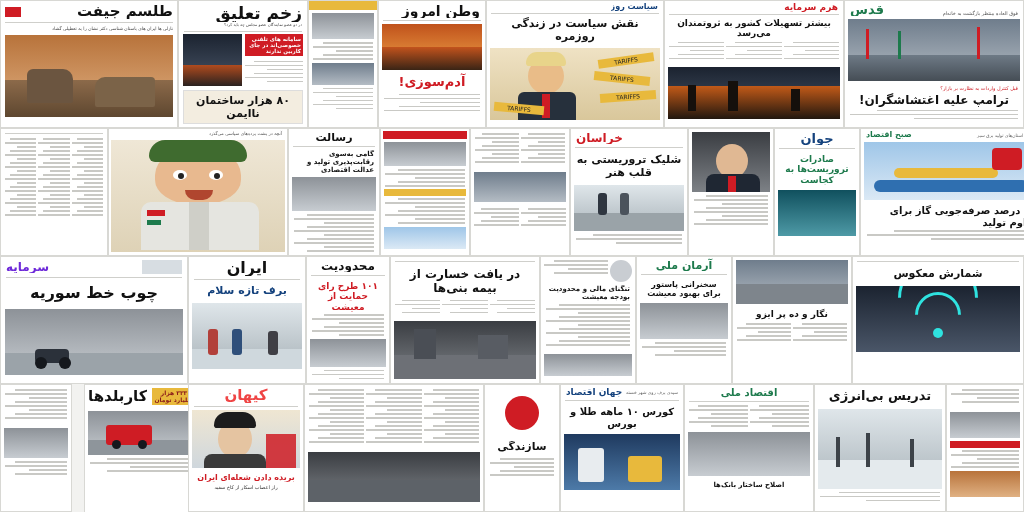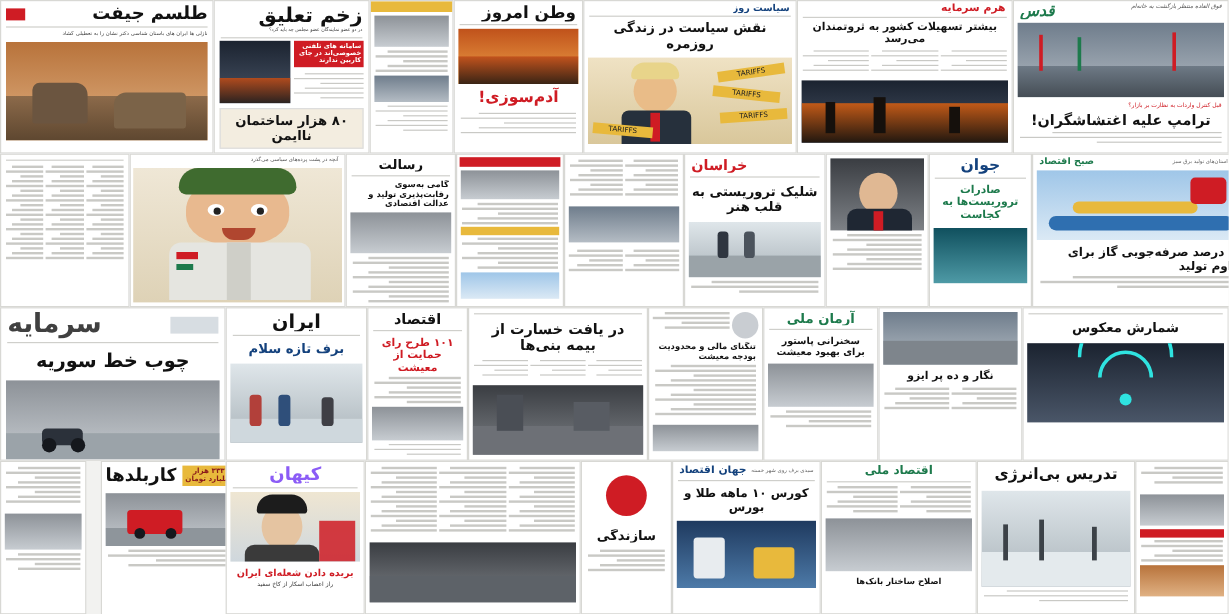--- a/index.html
+++ b/index.html
@@ -205,21 +205,21 @@
     </div>
     <div class="photo grad-night" style="margin:3px;height:52px;">
       <div style="position:absolute;bottom:0;left:0;right:0;height:62%;background:linear-gradient(#c25a18,#21170f);"></div>
       <div style="position:absolute;bottom:8px;left:20px;width:8px;height:26px;background:#15100c;"></div>
       <div style="position:absolute;bottom:8px;left:60px;width:10px;height:30px;background:#15100c;"></div>
       <div style="position:absolute;bottom:8px;right:40px;width:9px;height:22px;background:#15100c;"></div>
     </div>
   </div>
 
   <div class="paper" style="left:844px;top:0;width:180px;height:128px;">
-    <div style="display:flex;justify-content:space-between;align-items:flex-start;padding:2px 5px 0;font-style:italic;">
+    <div style="display:flex;justify-content:space-between;align-items:flex-end;padding:2px 5px 0;">
       <div style="font-size:5px;color:#555;">فوق العاده منتظر بازگشت به خانه‌ام</div>
       <div class="masthead" style="font-size:13px;color:#1d7a4c;">قدس</div>
     </div>
     <div class="photo grad-crowd" style="margin:3px;height:62px;">
       <div style="position:absolute;bottom:0;left:0;right:0;height:42%;background:linear-gradient(#6e7a86,#454d55);"></div>
       <div style="position:absolute;top:10px;left:18px;width:3px;height:30px;background:#cf1c24;"></div>
       <div style="position:absolute;top:12px;left:50px;width:3px;height:28px;background:#1d7a4c;"></div>
       <div style="position:absolute;top:8px;right:40px;width:3px;height:32px;background:#cf1c24;"></div>
     </div>
     <div style="font-size:5px;padding:1px 5px;color:#cf1c24;">قبل کنترل واردات به نظارت بر بازار؟</div>
@@ -461,21 +461,21 @@
     <div class="tl" style="padding:0 6px;">
         <i class="m"></i>
         <i></i>
         <i class="s"></i>
       </div>
   </div>
 
   <div class="paper" style="left:0;top:256px;width:188px;height:128px;">
     <div style="display:flex;justify-content:space-between;align-items:center;padding:3px 5px 0;">
       <div style="width:40px;height:14px;background:#d7dde2;"></div>
-      <div class="masthead" style="font-size:22px;color:#404040;">سرمایه</div>
+      <div class="masthead" style="font-size:12px;color:#6d28d9;">سرمایه</div>
     </div>
     <div class="rule" style="height:1px;margin:3px 5px;"></div>
     <div class="headline" style="font-size:16px;color:#111;text-align:center;padding:3px 5px;">چوب خط سوریه</div>
     <div class="photo grad-grey" style="margin:4px;height:66px;">
       <div style="position:absolute;bottom:0;left:0;right:0;height:34%;background:#9ba3a9;"></div>
       <div style="position:absolute;bottom:12px;left:30px;width:34px;height:14px;background:#2b313a;border-radius:4px;"></div>
       <div style="position:absolute;bottom:6px;left:30px;width:12px;height:12px;border-radius:50%;background:#15181d;"></div>
       <div style="position:absolute;bottom:6px;left:54px;width:12px;height:12px;border-radius:50%;background:#15181d;"></div>
     </div>
   </div>
@@ -486,21 +486,21 @@
     <div class="headline" style="font-size:11px;color:#14427d;text-align:center;padding:2px 4px;">برف تازه سلام</div>
     <div class="photo grad-snow" style="margin:3px;height:66px;">
       <div style="position:absolute;bottom:0;left:0;right:0;height:30%;background:#cfd8dd;"></div>
       <div style="position:absolute;bottom:14px;left:16px;width:10px;height:26px;background:#b2403a;border-radius:3px;"></div>
       <div style="position:absolute;bottom:14px;left:40px;width:10px;height:26px;background:#2f4f7a;border-radius:3px;"></div>
       <div style="position:absolute;bottom:14px;right:24px;width:10px;height:24px;background:#3f3f45;border-radius:3px;"></div>
     </div>
   </div>
 
   <div class="paper" style="left:306px;top:256px;width:84px;height:128px;">
-    <div class="masthead" style="font-size:12px;color:#111;text-align:center;padding:3px 0 0;">اقتصاد</div>
+    <div class="masthead" style="font-size:12px;color:#111;text-align:center;padding:3px 0 0;">محدودیت</div>
     <div class="rule" style="height:1px;margin:3px 4px;"></div>
     <div class="headline" style="font-size:9px;color:#cf1c24;text-align:center;padding:2px 4px;">۱۰۱ طرح رای حمایت از معیشت</div>
     <div class="tl" style="padding:0 5px;">
         <i class="m"></i>
         <i></i>
         <i class="s"></i>
         <i class="m"></i>
         <i></i>
         <i class="s"></i>
       </div>
@@ -648,21 +648,21 @@
     </div>
     <div class="tl" style="padding:0 5px;">
         <i class="m"></i>
         <i></i>
         <i class="s"></i>
         <i class="m"></i>
       </div>
   </div>
 
   <div class="paper" style="left:188px;top:384px;width:116px;height:128px;">
-    <div class="masthead" style="font-size:15px;color:#8b5cf6;text-align:center;padding:3px 0 0;">کیهان</div>
+    <div class="masthead" style="font-size:15px;color:#ef4444;text-align:center;padding:3px 0 0;">کیهان</div>
     <div class="rule" style="height:1px;margin:3px 5px;"></div>
     <div class="photo" style="margin:3px;height:58px;background:linear-gradient(#efe6d2,#cfd7dd);">
       <div style="position:absolute;left:26px;top:10px;width:34px;height:38px;border-radius:50%;background:#e5c4a1;"></div>
       <div style="position:absolute;left:22px;top:2px;width:42px;height:16px;background:#1c1c1c;border-radius:14px 14px 3px 3px;"></div>
       <div style="position:absolute;left:12px;top:44px;width:62px;height:16px;background:#3a3a3a;border-radius:8px 8px 0 0;"></div>
       <div style="position:absolute;right:4px;top:24px;width:30px;height:34px;background:#cf1c24;opacity:.85;"></div>
     </div>
     <div class="headline" style="font-size:8px;color:#cf1c24;text-align:center;padding:2px 4px;">بریده دادن شعله‌ای ایران</div>
     <div style="font-size:5px;color:#333;text-align:center;padding:0 4px;">راز اعصاب اسکار از کاخ سفید</div>
   </div>

